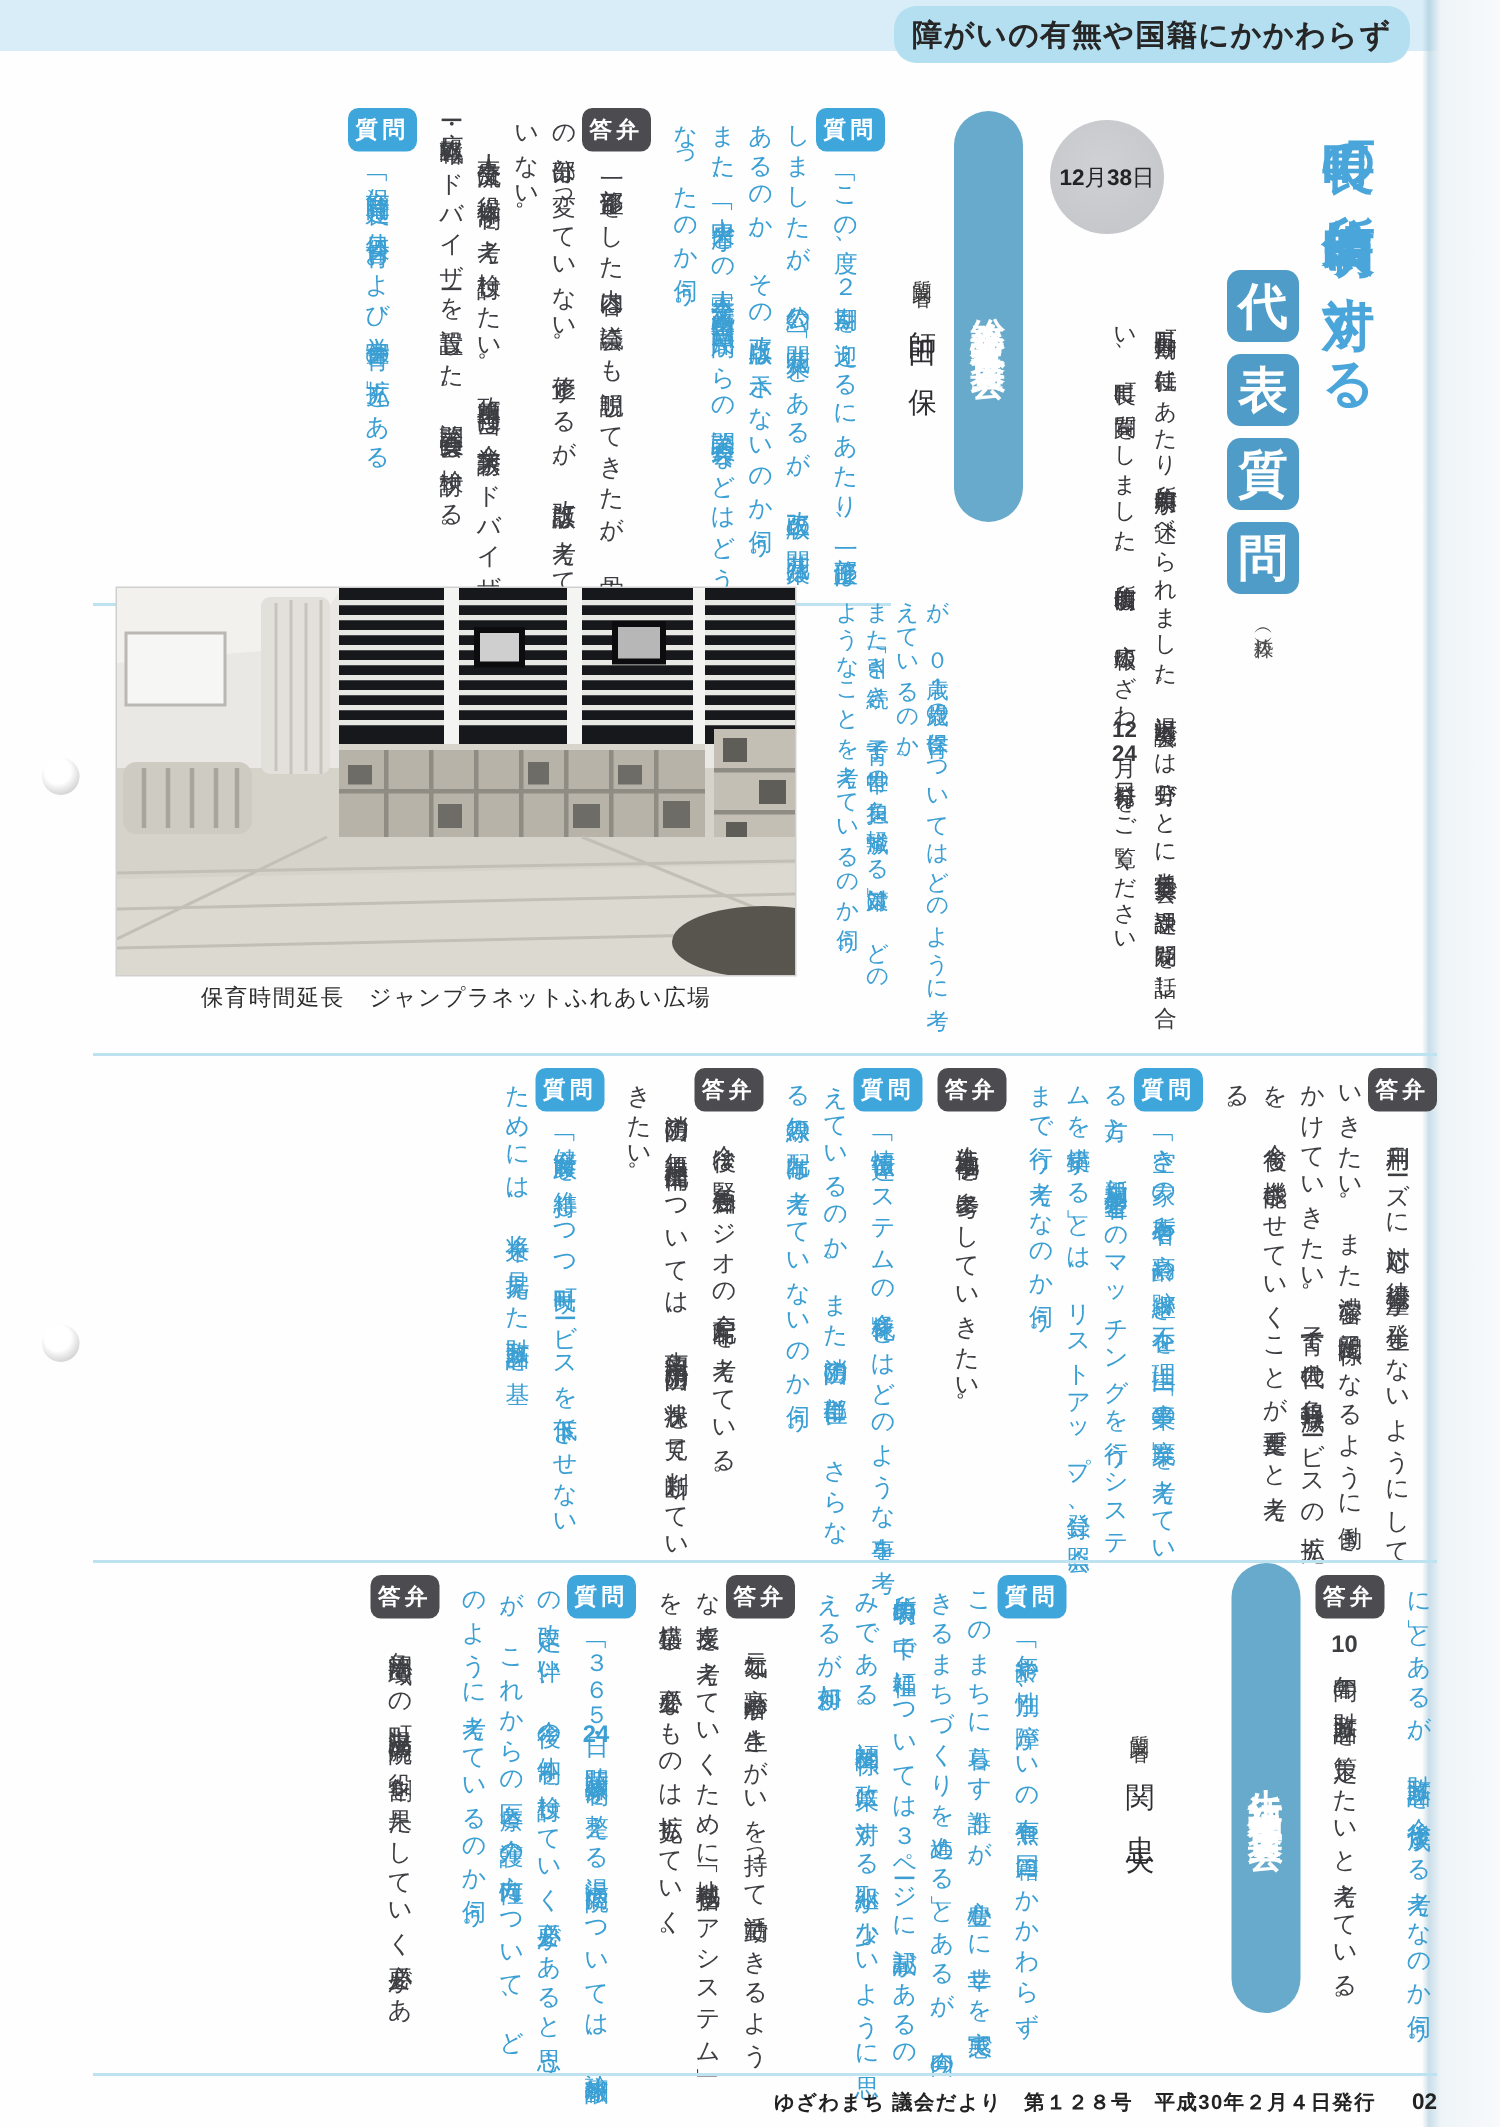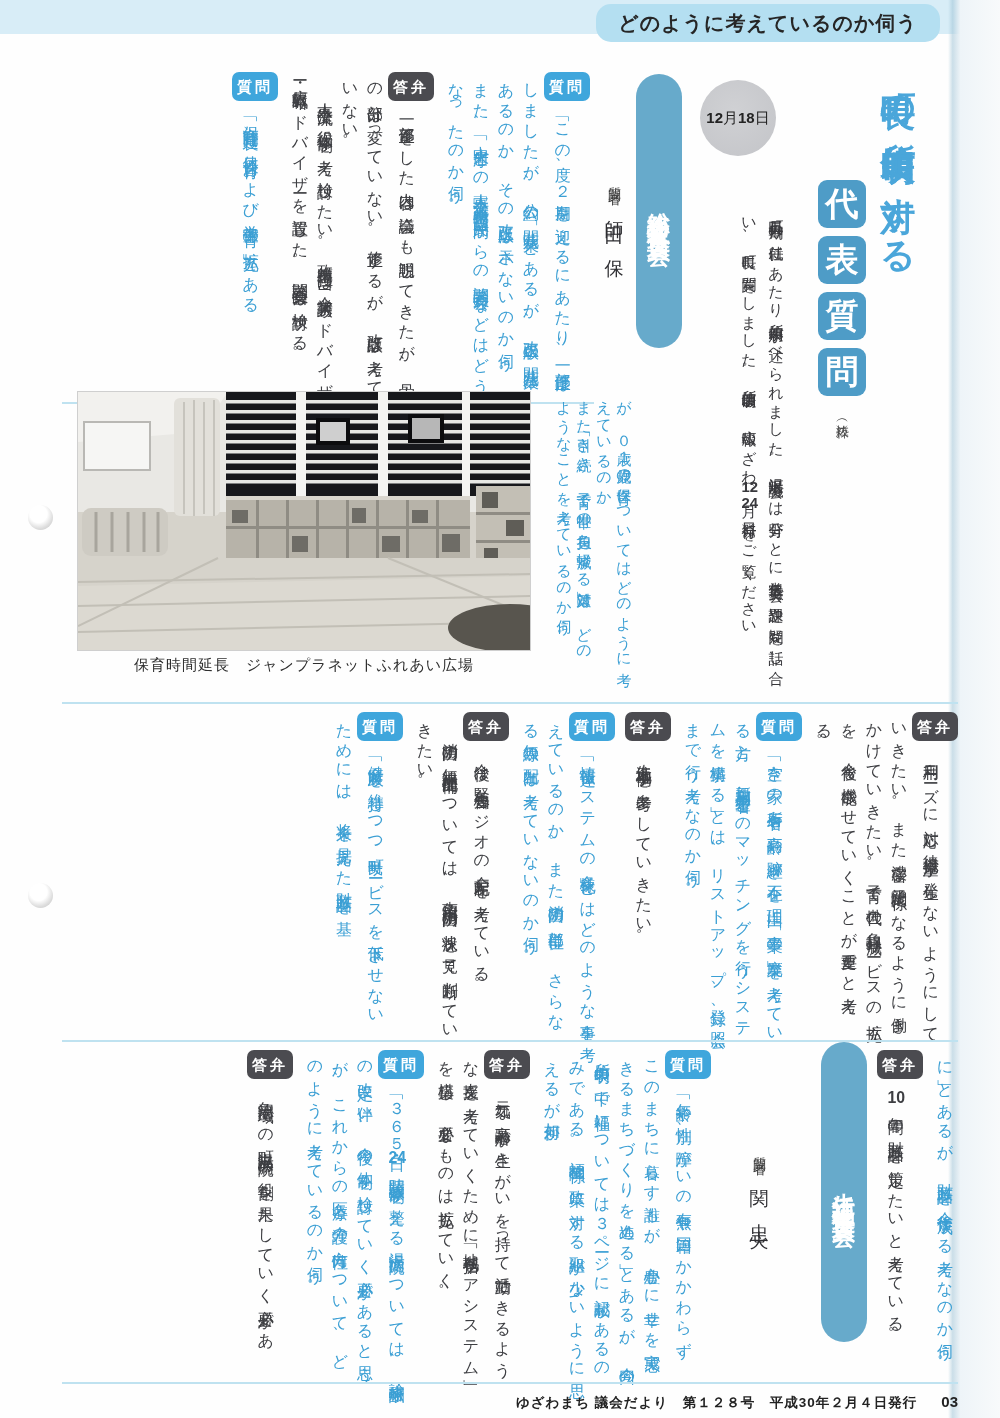--- a/index.html
+++ b/index.html
@@ -86,35 +86,35 @@
   .footer-page{font-size:15px;font-weight:bold;}
 </style>
 </head>
 <body>
 
 <div class="page">
 
   <div class="top-strip"></div>
   <div class="edge"></div>
   <div class="banner">
-    <span>どのように考えているのか伺う</span>
+    <span>障がいの有無や国籍にかかわらず</span>
   </div>
 
   <div class="main-title vtext">町長の所信表明に対する</div>
 
   <div class="subtitle">
     <span class="sub-char">代</span>
     <span class="sub-char">表</span>
     <span class="sub-char">質</span>
     <span class="sub-char">問</span>
     <span class="sub-note vtext">（抜粋）</span>
   </div>
 
   <div class="date-circle">
-    <span><span class="tcy">12</span>月<span class="tcy">18</span>日</span>
+    <span><span class="tcy">12</span>月<span class="tcy">38</span>日</span>
   </div>
 
   <div class="intro vtext">町長二期目の就任にあたり所信表明が述べられました。湯沢町議会では分野ごとに常任委員会で課題や疑問を話し合い、町長に質問をしました。所信表明は、広報ゆざわ（<span class="tcy">12</span>月<span class="tcy">24</span>日発行）をご覧ください</div>
 
   <div class="cbar cbar1">総務文教常任委員会</div>
   <div class="qline qline1">
     <span class="q-label">質問者</span>
     <span class="q-name">師田　保</span>
   </div>
 
@@ -270,16 +270,16 @@
     <div class="qa a">
       <span class="badge a-badge">答弁</span><span class="qa-text">魚沼圏域での町立湯沢病院の役割を果たしていく必要があ</span>
     </div>
   </div>
 
   <div class="hole hole1"></div>
   <div class="hole hole2"></div>
 
   <div class="footer">
     <span class="footer-text">ゆざわまち 議会だより　第１２８号　平成<span class="tcy">30</span>年２月４日発行</span>
-    <span class="footer-page"><span class="tcy">03</span></span>
+    <span class="footer-page"><span class="tcy">02</span></span>
   </div>
 
 </div>
 
 </body></html>

